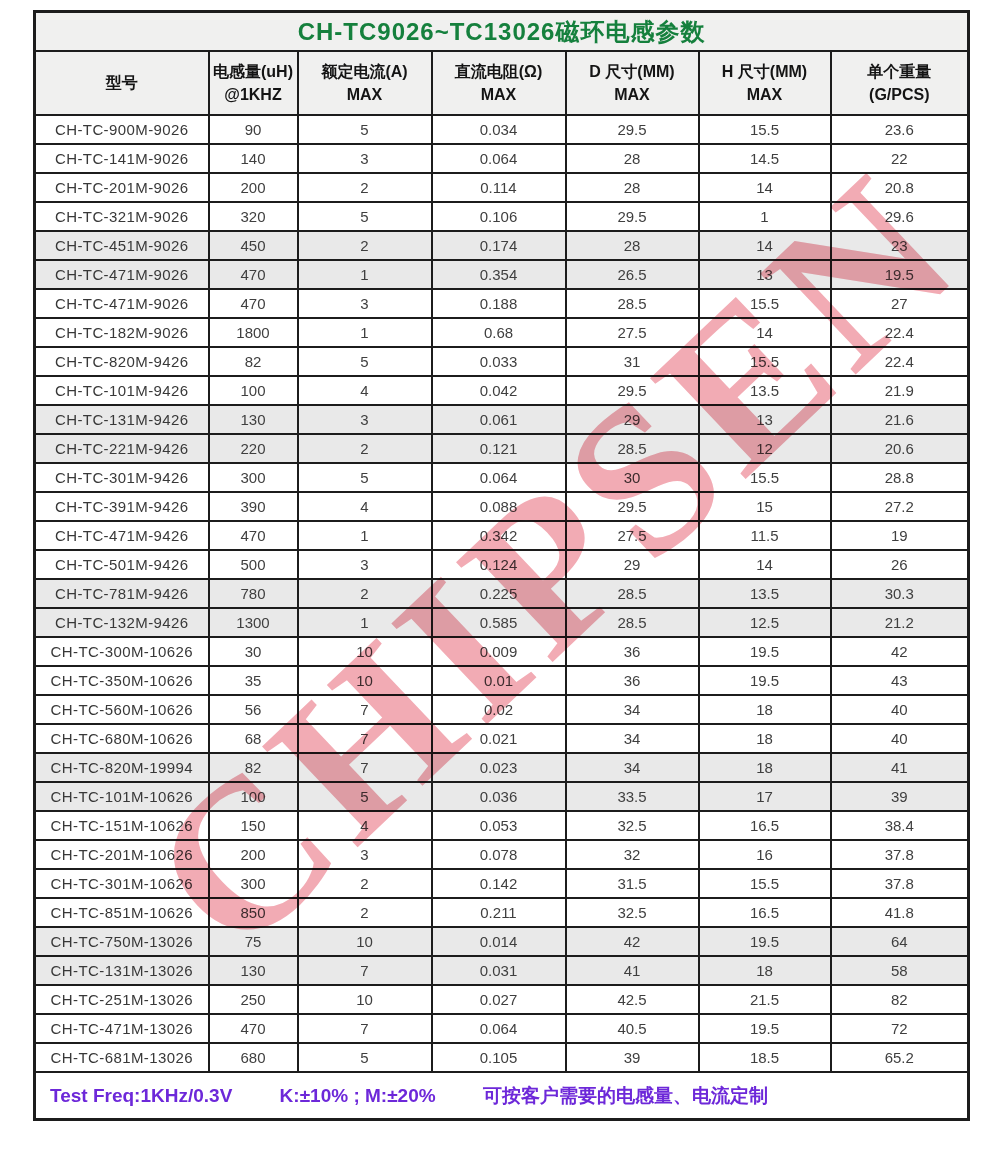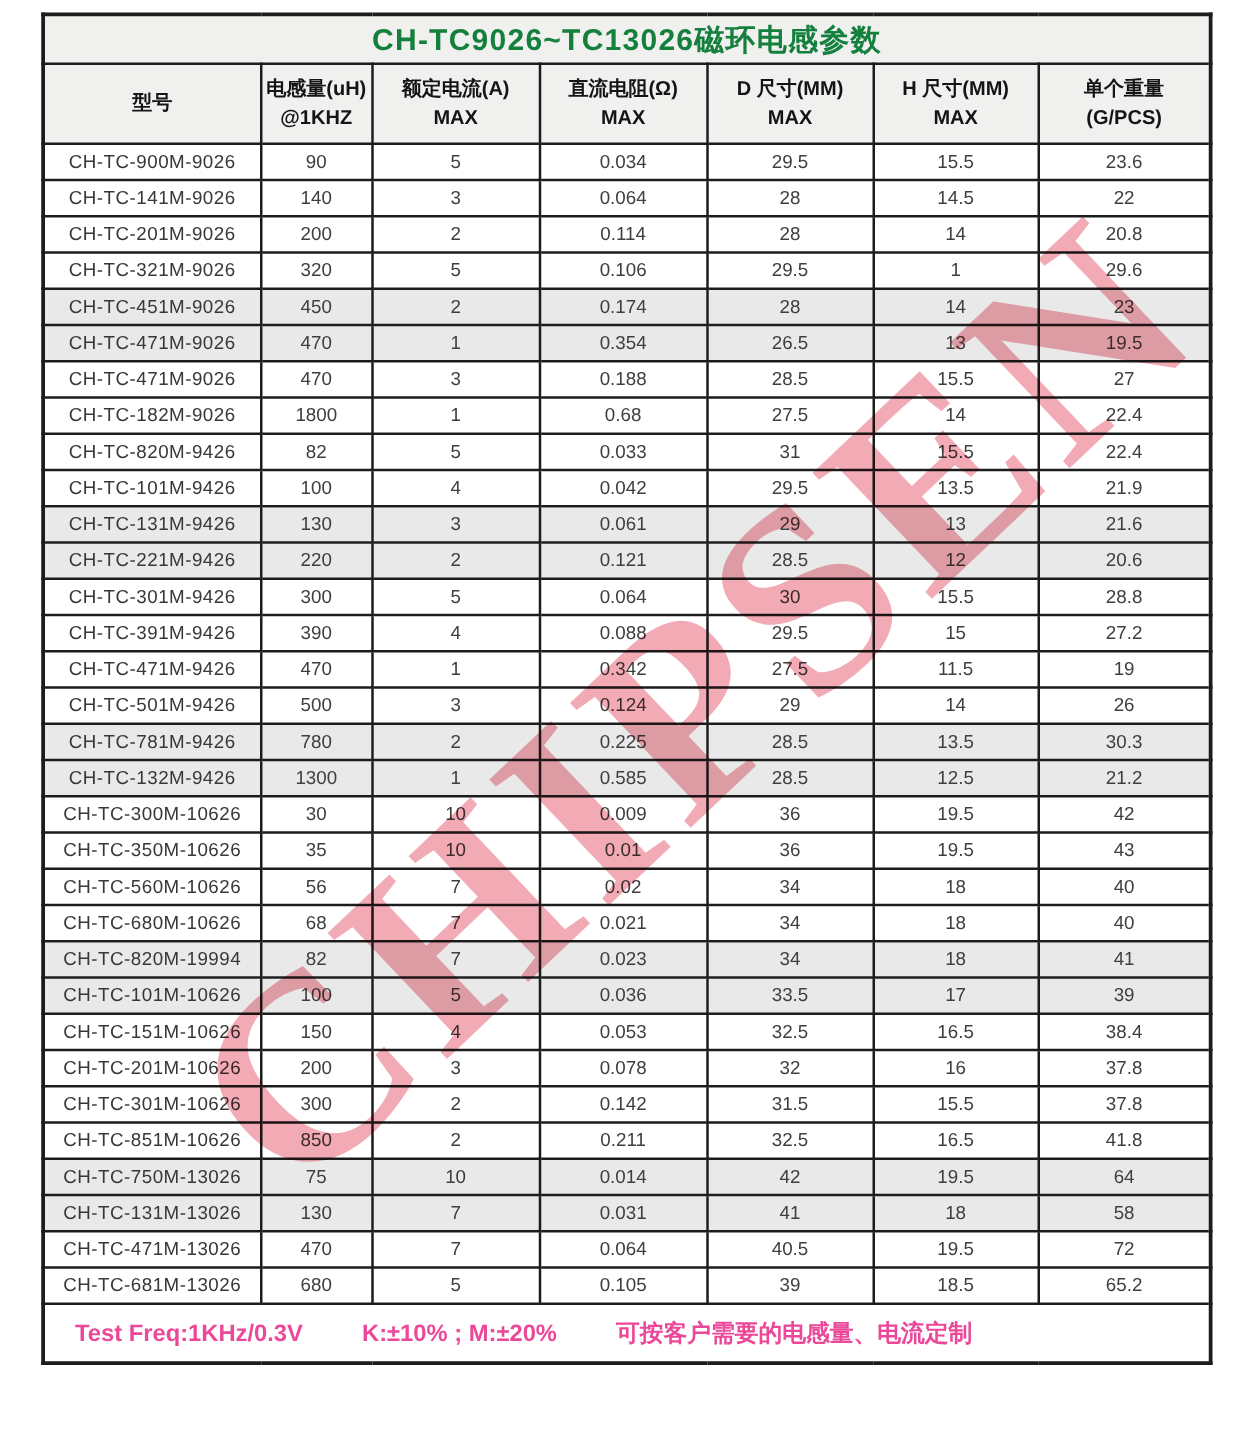--- a/index.html
+++ b/index.html
@@ -22,22 +22,22 @@
   .header-row th{
     height:62px;background:#f0f0ef;font-size:16px;font-weight:bold;color:#141414;
     line-height:1.45;vertical-align:middle;
   }
   .header-row .l1,.header-row .l2{display:block;}
   tbody tr{height:29px;padding-left:32px;}
   tbody td{font-size:15px;color:#3f3f3f;background:#ffffff;}
   tbody td.model{letter-spacing:0.4px;color:#383838;}
   tbody tr.shaded td{background:#e9e9e9;}
   tfoot td{
-    height:45px;text-align:left;font-weight:bold;font-size:19px;color:#ec4899;
-    padding-left:24px;background:#ffffff;
+    height:45px;text-align:left;font-weight:bold;font-size:19px;color:#6d28d9;
+    padding-left:14px;background:#ffffff;
   }
   tfoot .ft-seg{margin-right:42px;white-space:nowrap;}
   tfoot .ft-seg:last-child{margin-right:0;}
   .watermark{
     position:absolute;left:555px;top:562px;
     transform:translate(-50%,-50%) rotate(-43.5deg);
     font-family:"Liberation Serif","DejaVu Serif",serif;
     font-weight:bold;font-size:212px;letter-spacing:10px;
     color:#f2abb4;mix-blend-mode:multiply;
     white-space:nowrap;pointer-events:none;z-index:5;
@@ -357,20 +357,29 @@
           <tr class="shaded">
             <td class="model">CH-TC-131M-13026</td>
             <td>130</td>
             <td>7</td>
             <td>0.031</td>
             <td>41</td>
             <td>18</td>
             <td>58</td>
           </tr>
           <tr>
+            <td class="model">CH-TC-251M-13026</td>
+            <td>250</td>
+            <td>10</td>
+            <td>0.027</td>
+            <td>42.5</td>
+            <td>21.5</td>
+            <td>82</td>
+          </tr>
+          <tr>
             <td class="model">CH-TC-471M-13026</td>
             <td>470</td>
             <td>7</td>
             <td>0.064</td>
             <td>40.5</td>
             <td>19.5</td>
             <td>72</td>
           </tr>
           <tr>
             <td class="model">CH-TC-681M-13026</td>

